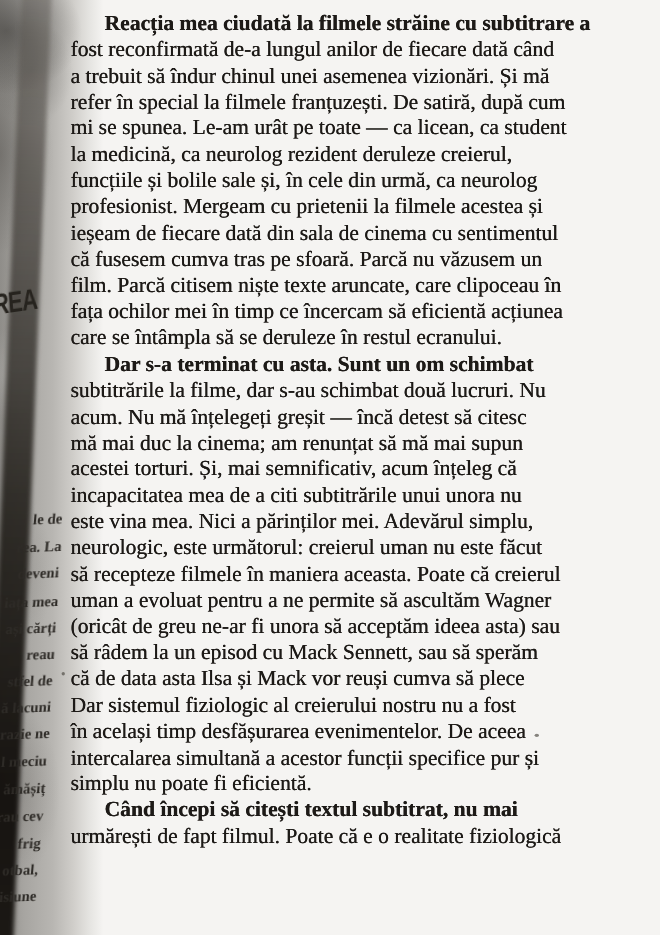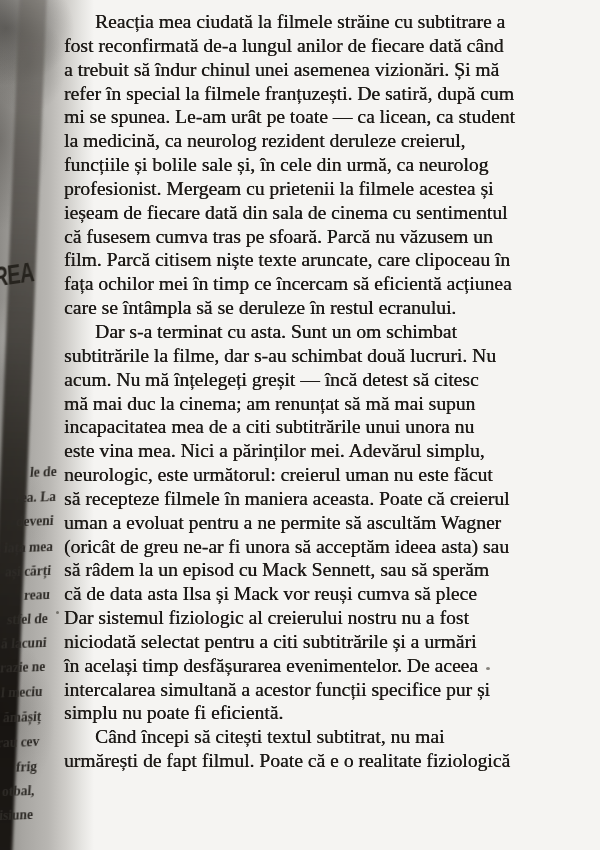--- a/index.html
+++ b/index.html
@@ -55,21 +55,21 @@
     transform: rotate(-2deg) skewX(-7deg); transform-origin: right center;
     filter: blur(.3px);
   }
   .text-block {
     position: absolute; left: 64px; top: 10px; width: 508px;
     font-size: 19.6px; line-height: 23.85px;
     color: #1d1a17;
     text-shadow: 0.28px 0 0 currentColor;
   }
   .line { white-space: nowrap; height: 23.85px; }
-  .line.indent { padding-left: 31px; }
+  .line.indent { padding-left: 31px; font-weight: bold; }
   .speck { position: absolute; background: #4a463f; border-radius: 50%; opacity: .65; }
 </style>
 </head>
 <body>
 
 <div class="page"></div>
 
 <div class="gutter-strip">
   <div class="gutter-band"></div>
   <div class="bleed-title">AREA</div>
@@ -103,30 +103,30 @@
     <div class="line">profesionist. Mergeam cu prietenii la filmele acestea și</div>
     <div class="line">ieșeam de fiecare dată din sala de cinema cu sentimentul</div>
     <div class="line">că fusesem cumva tras pe sfoară. Parcă nu văzusem un</div>
     <div class="line">film. Parcă citisem niște texte aruncate, care clipoceau în</div>
     <div class="line">fața ochilor mei în timp ce încercam să eficientă acțiunea</div>
     <div class="line">care se întâmpla să se deruleze în restul ecranului.</div>
     <div class="line indent">Dar s-a terminat cu asta. Sunt un om schimbat</div>
     <div class="line">subtitrările la filme, dar s-au schimbat două lucruri. Nu</div>
     <div class="line">acum. Nu mă înțelegeți greșit — încă detest să citesc</div>
     <div class="line">mă mai duc la cinema; am renunțat să mă mai supun</div>
+    <div class="line">acestei torturi. Și, mai semnificativ, acum înțeleg că</div>
     <div class="line">incapacitatea mea de a citi subtitrările unui unora nu</div>
     <div class="line">este vina mea. Nici a părinților mei. Adevărul simplu,</div>
     <div class="line">neurologic, este următorul: creierul uman nu este făcut</div>
     <div class="line">să recepteze filmele în maniera aceasta. Poate că creierul</div>
     <div class="line">uman a evoluat pentru a ne permite să ascultăm Wagner</div>
     <div class="line">(oricât de greu ne-ar fi unora să acceptăm ideea asta) sau</div>
     <div class="line">să râdem la un episod cu Mack Sennett, sau să sperăm</div>
     <div class="line">că de data asta Ilsa și Mack vor reuși cumva să plece</div>
     <div class="line">Dar sistemul fiziologic al creierului nostru nu a fost</div>
-    <div class="line">niciodată selectat pentru a citi subtitrările și a urmări</div>
     <div class="line">în același timp desfășurarea evenimentelor. De aceea</div>
     <div class="line">intercalarea simultană a acestor funcții specifice pur și</div>
     <div class="line">simplu nu poate fi eficientă.</div>
     <div class="line indent">Când începi să citești textul subtitrat, nu mai</div>
     <div class="line">urmărești de fapt filmul. Poate că e o realitate fiziologică</div>
   </div>
 
 <div id="speck-container">
     <div class="speck" style="left: 56px; top: 611px; width: 3px; height: 3px;"></div>
     <div class="speck" style="left: 486px; top: 667px; width: 4px; height: 3px;"></div>

